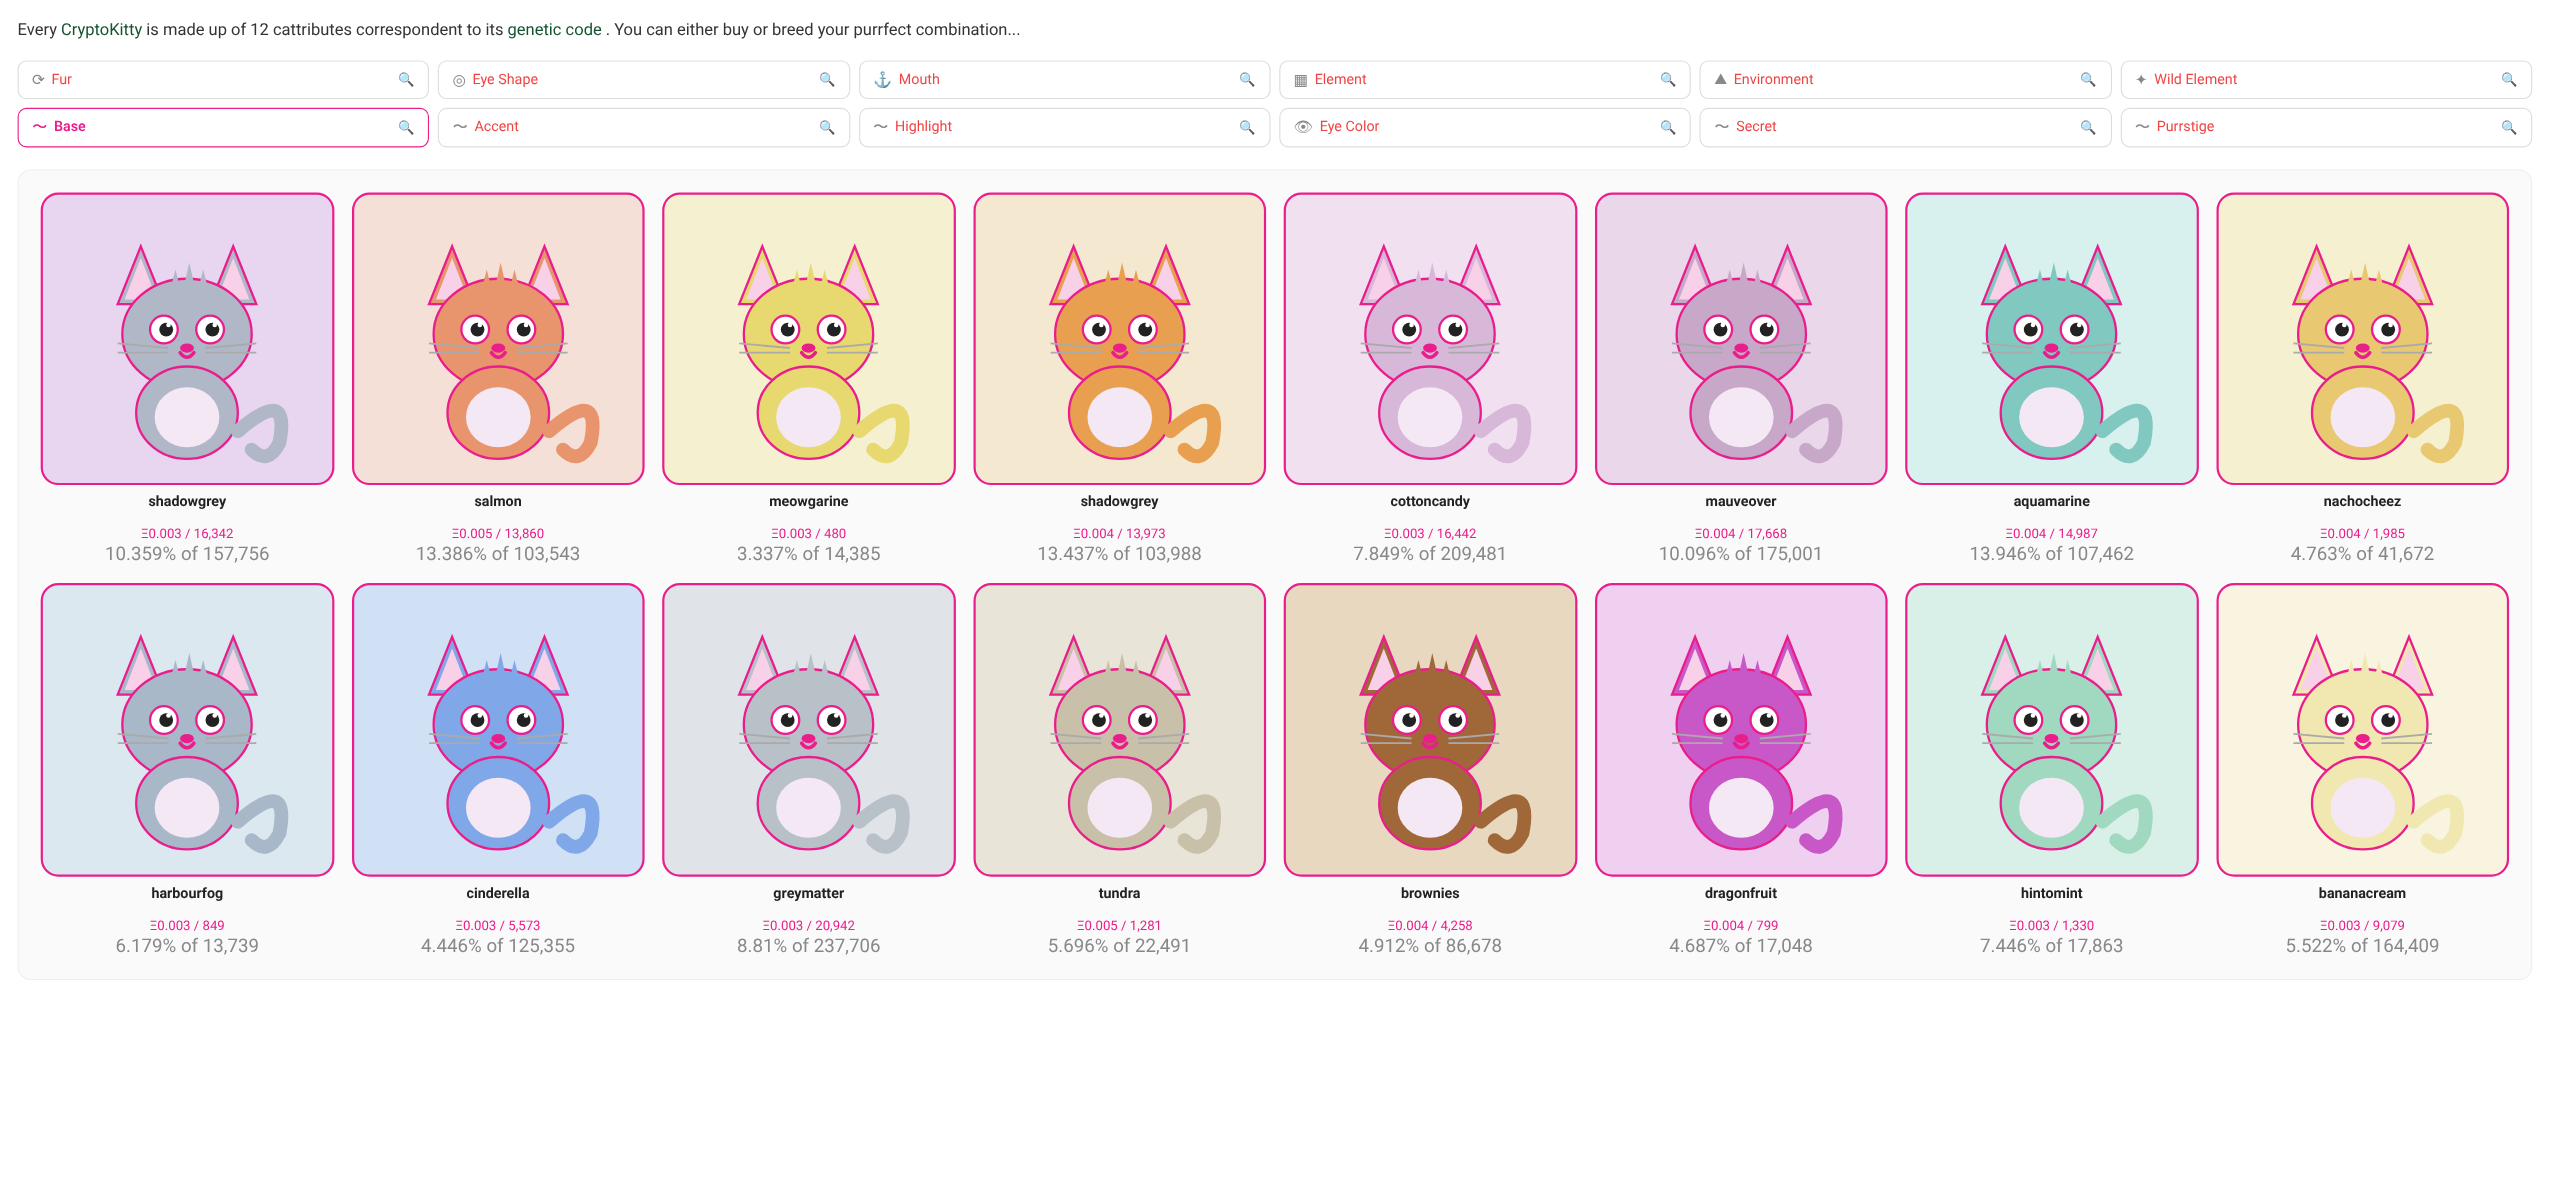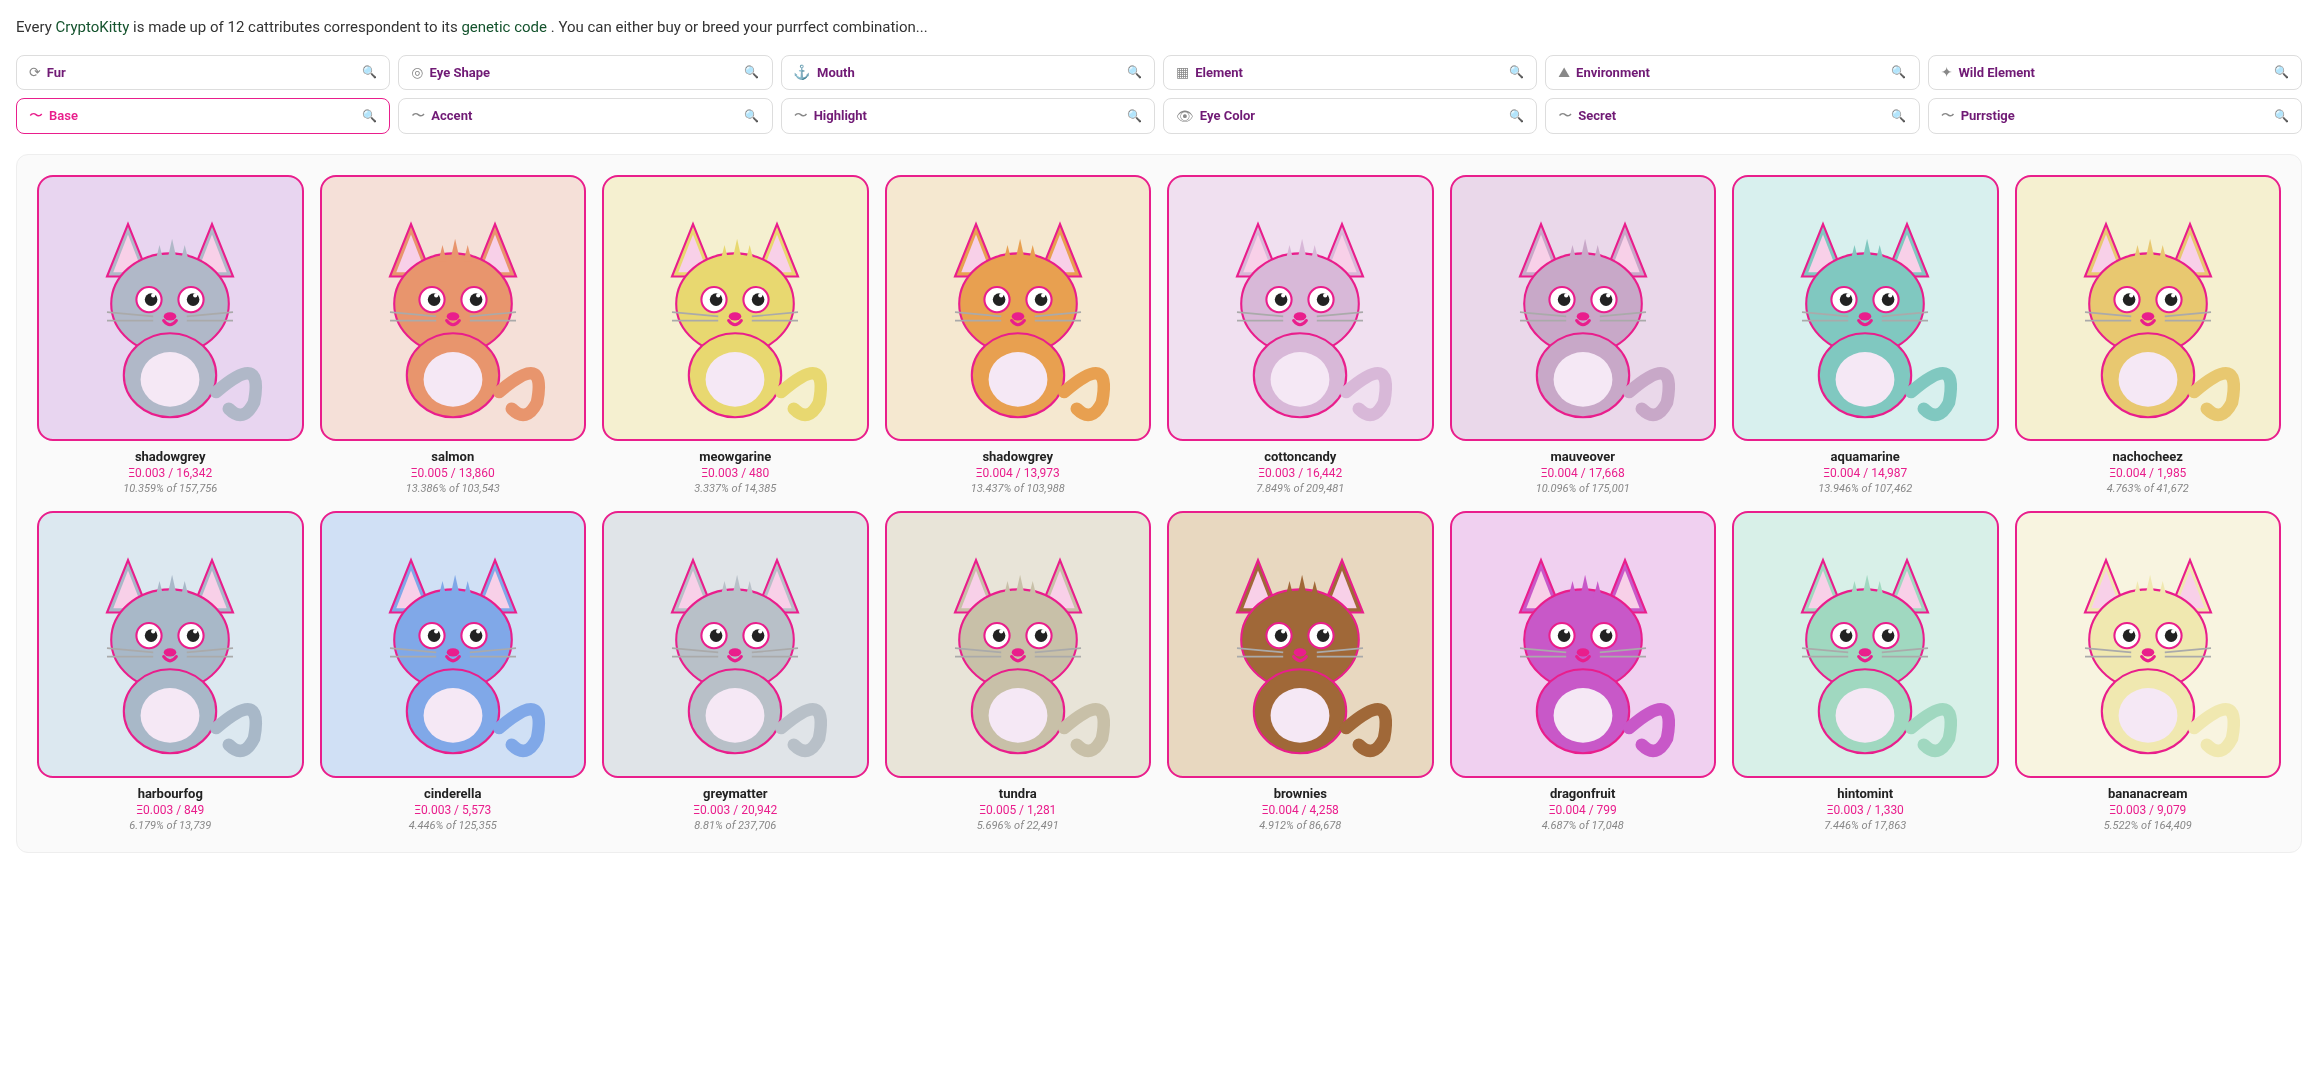--- a/index.html
+++ b/index.html
@@ -41,26 +41,25 @@
     .filter-item .filter-icon {
       color: #888;
       font-size: 14px;
       flex-shrink: 0;
     }
     .filter-item.active .filter-icon {
       color: #e91e8c;
     }
     .filter-item .filter-label {
       font-size: 13px;
-      color: #701a75;
+      color: #ef4444;
       flex: 1;
       white-space: nowrap;
       overflow: hidden;
       text-overflow: ellipsis;
-      font-weight: bold;
     }
     .filter-item.active .filter-label {
       color: #e91e8c;
       font-weight: 600;
     }
     .filter-item .search-icon {
       color: #aaa;
       font-size: 14px;
       flex-shrink: 0;
     }
@@ -104,25 +103,25 @@
     .kitty-name {
       font-weight: 700;
       font-size: 13px;
       color: #222;
       margin-bottom: 2px;
     }
     .kitty-price {
       font-size: 12px;
       color: #e91e8c;
       margin-bottom: 2px;
+      margin-top: 12px;
     }
     .kitty-percent {
-      font-size: 11px;
+      font-size: 17px;
       color: #888;
-      font-style: italic;
     }
   </style>
 </head>
 <body>
 
 <div class="intro-text">
   <span>Every </span>
   <span class="pink">CryptoKitty</span>
   <span> is made up of 12 cattributes correspondent to its </span>
   <span class="pink">genetic code</span>

